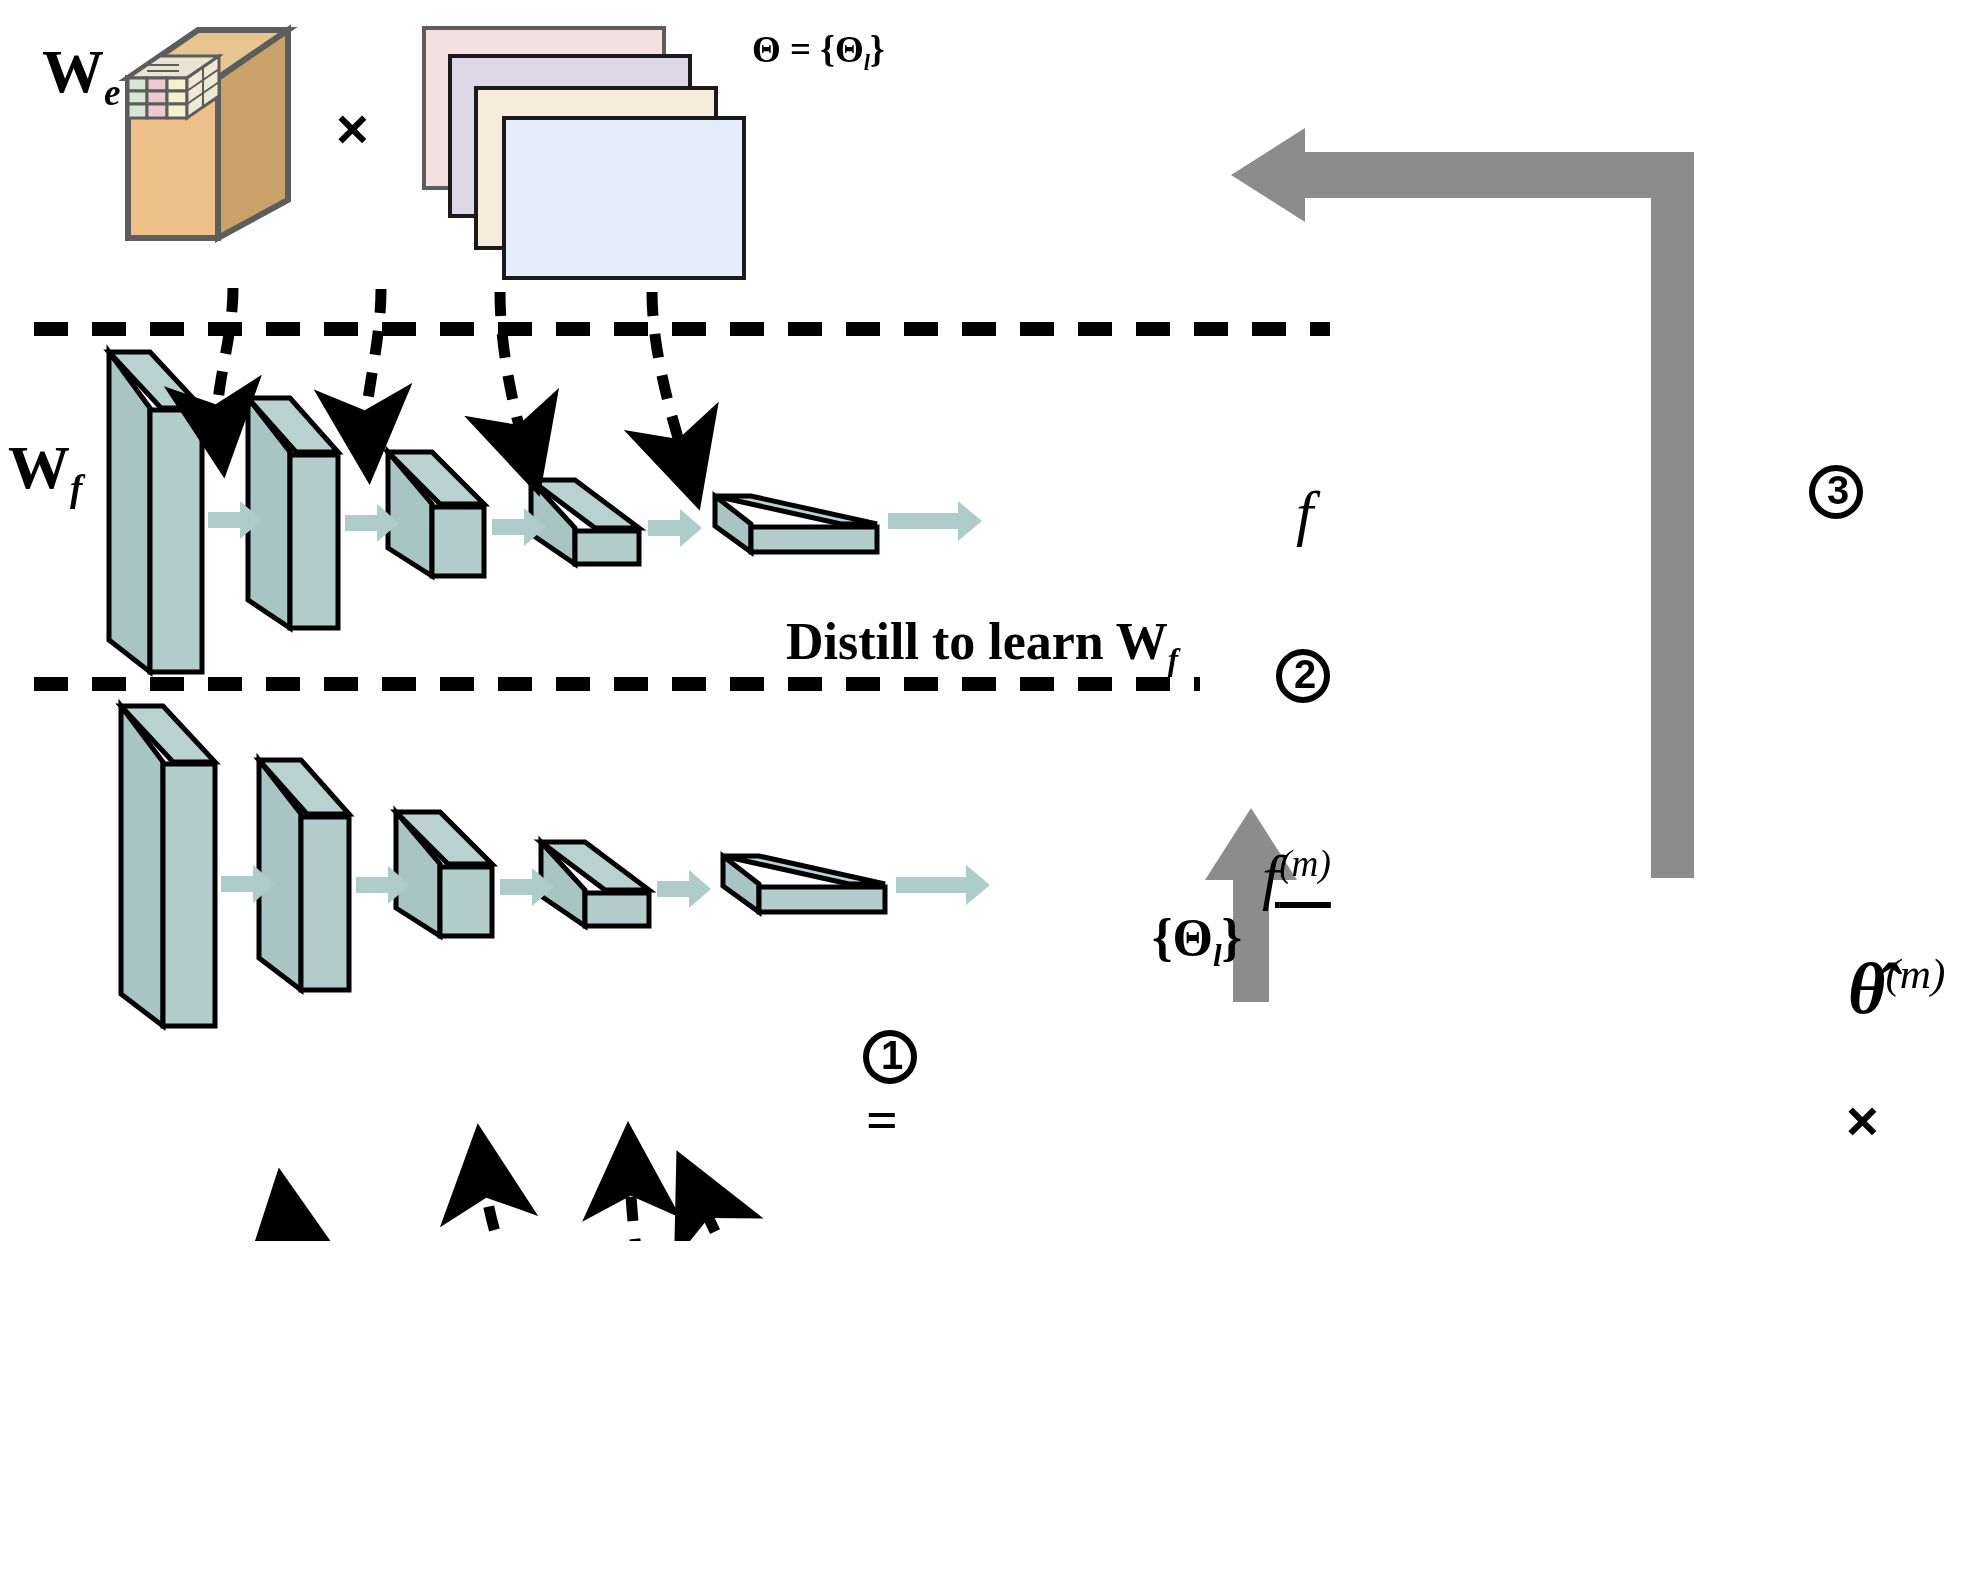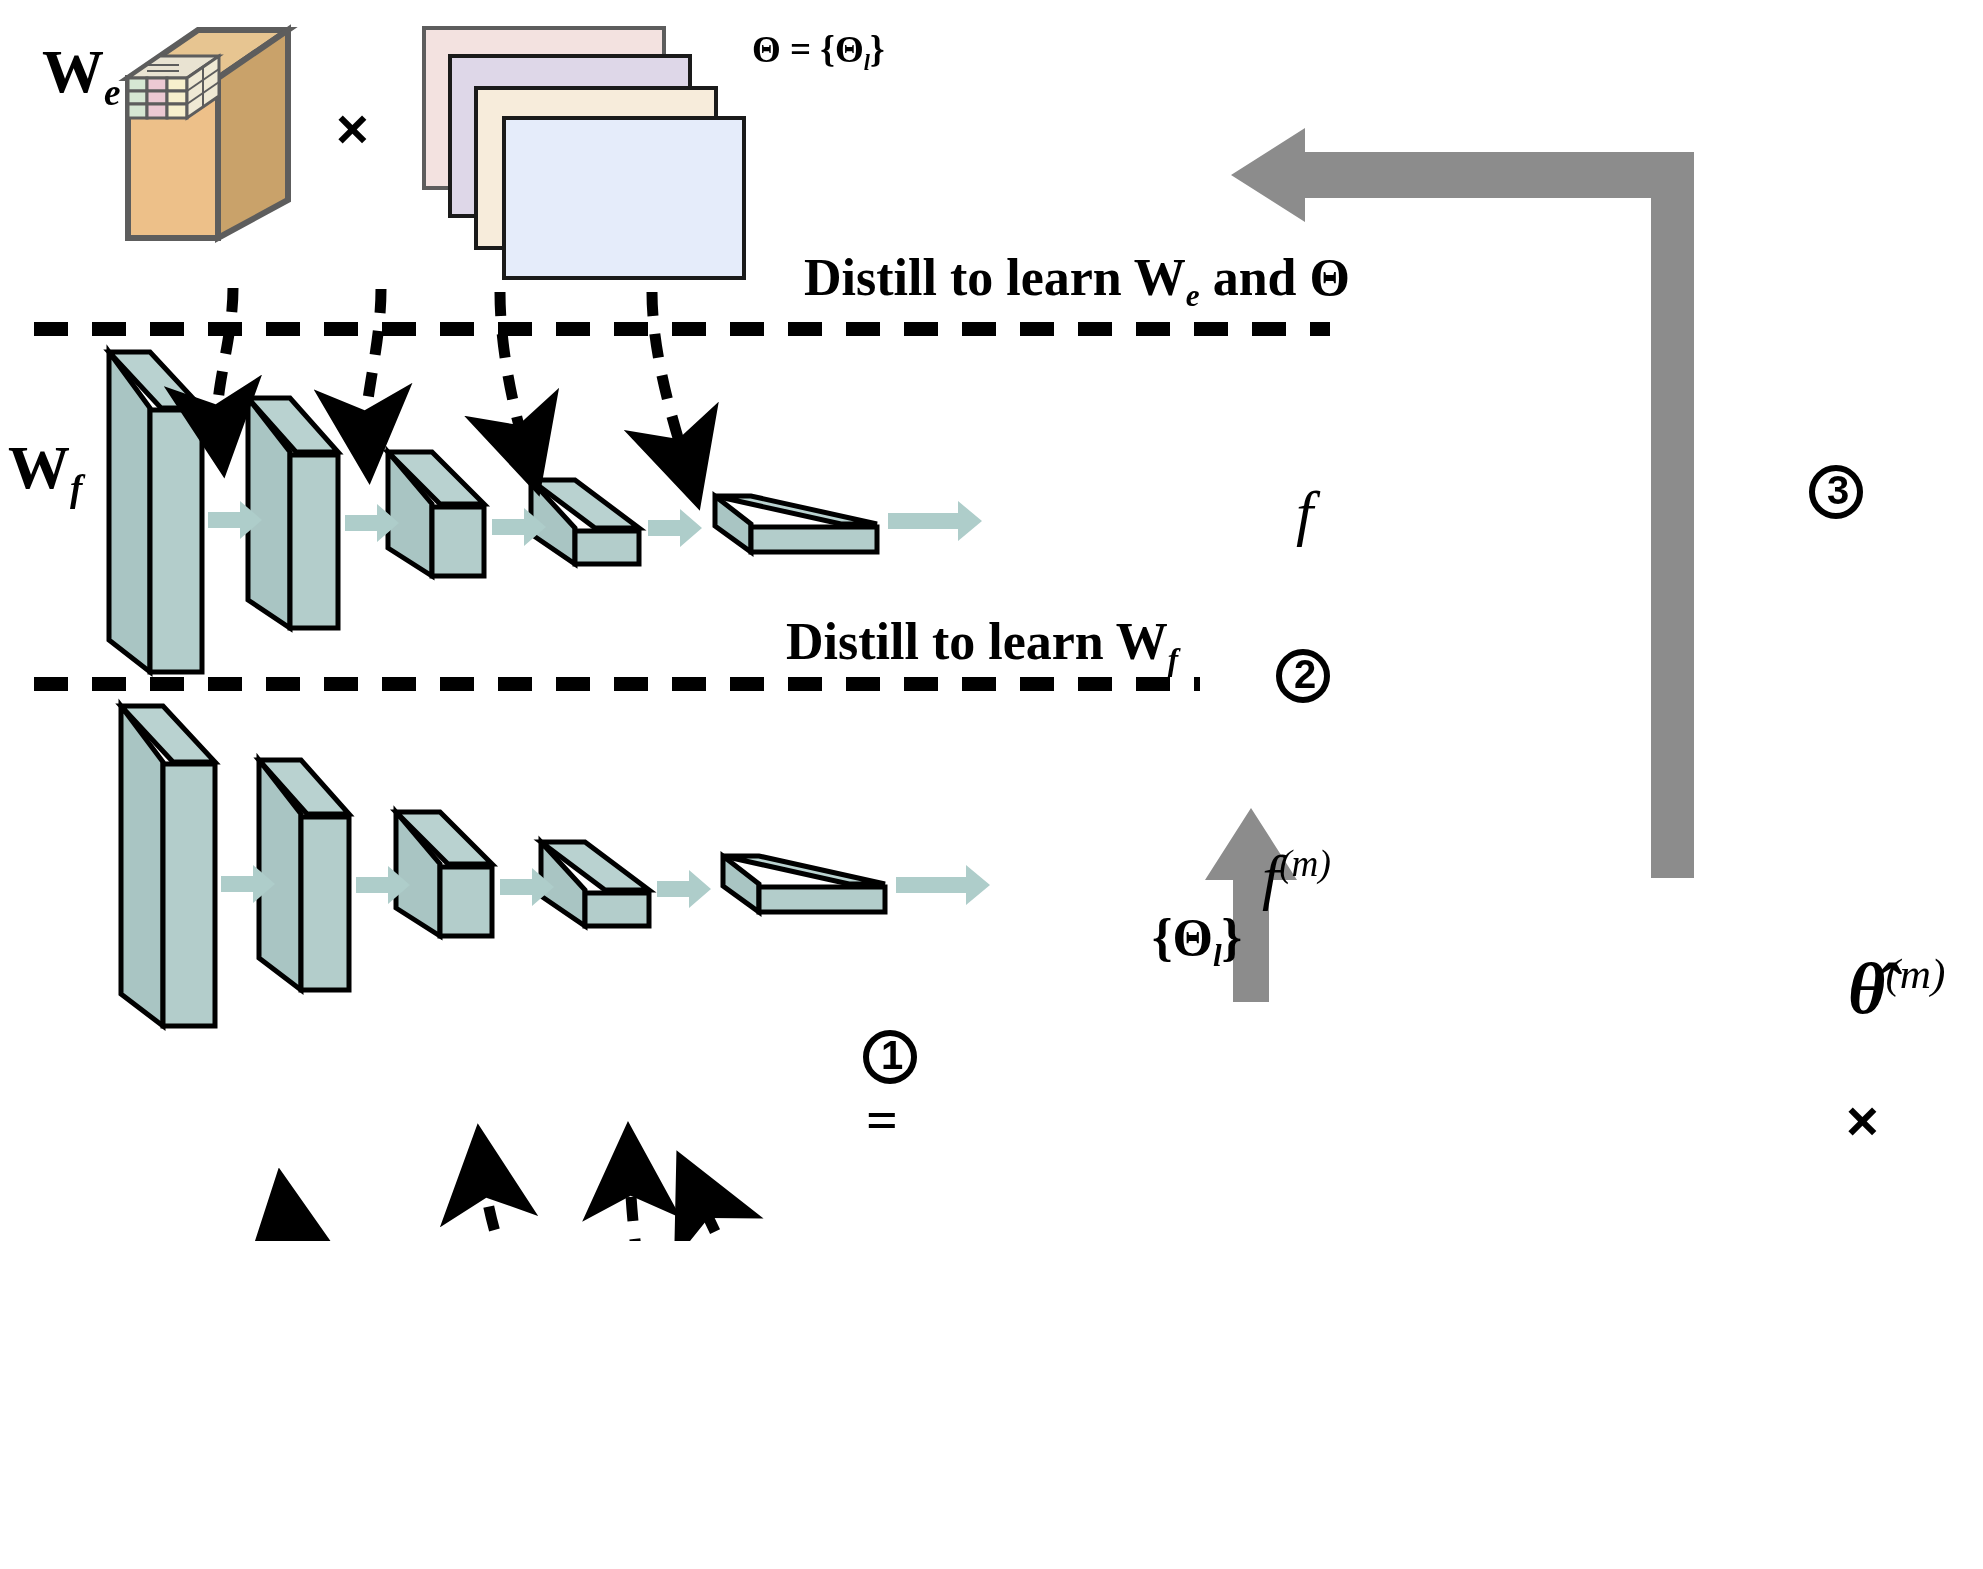--- a/index.html
+++ b/index.html
@@ -215,39 +215,36 @@
   <div class="lbl bold" style="left:42px;top:36px;font-size:62px;">
     <span>W</span><sub style="font-style:italic;">e</sub>
   </div>
 
   <div class="lbl bold" style="left:336px;top:96px;font-size:56px;font-family:'Liberation Sans',sans-serif;">×</div>
 
   <div class="lbl bold" style="left:752px;top:28px;font-size:37px;">
     <span>Θ = {Θ</span><sub style="font-style:italic;">l</sub><span>}</span>
   </div>
 
-  <div class="lbl bold" style="left:804px;top:248px;font-size:52px;">
-    <span>Distill to learn </span><span>W</span><sub style="font-style:italic;">e</sub><span> and Θ</span>
-  </div>
 
   <div class="lbl bold" style="left:8px;top:432px;font-size:62px;">
     <span>W</span><sub style="font-style:italic;">f</sub>
   </div>
 
   <div class="lbl mathvar" style="left:1296px;top:478px;font-size:62px;">f</div>
 
   <div class="lbl bold" style="left:786px;top:612px;font-size:52px;">
     <span>Distill to learn </span><span>W</span><sub style="font-style:italic;">f</sub>
   </div>
 
   <div class="lbl bold" style="left:881px;top:1033px;font-size:40px;font-family:'Liberation Sans',sans-serif;">1</div>
   <div class="lbl bold" style="left:1294px;top:652px;font-size:40px;font-family:'Liberation Sans',sans-serif;">2</div>
   <div class="lbl bold" style="left:1827px;top:468px;font-size:40px;font-family:'Liberation Sans',sans-serif;">3</div>
 
-  <div class="lbl mathvar" style="left:1262px;top:842px;font-size:62px;">
+  <div class="lbl mathvar" style="left:1262px;top:842px;font-size:62px;text-decoration:underline;">
     <span>f</span><sup style="font-style:italic;">(m)</sup>
   </div>
 
   <div class="lbl bold" style="left:1152px;top:908px;font-size:52px;">
     <span>{Θ</span><sub style="font-style:italic;">l</sub><span>}</span>
   </div>
 
   <div class="lbl" style="left:1848px;top:948px;font-size:72px;font-style:italic;font-weight:bold;">
     <span>θ̂</span><sup style="font-style:italic;font-weight:normal;">(m)</sup>
   </div>

